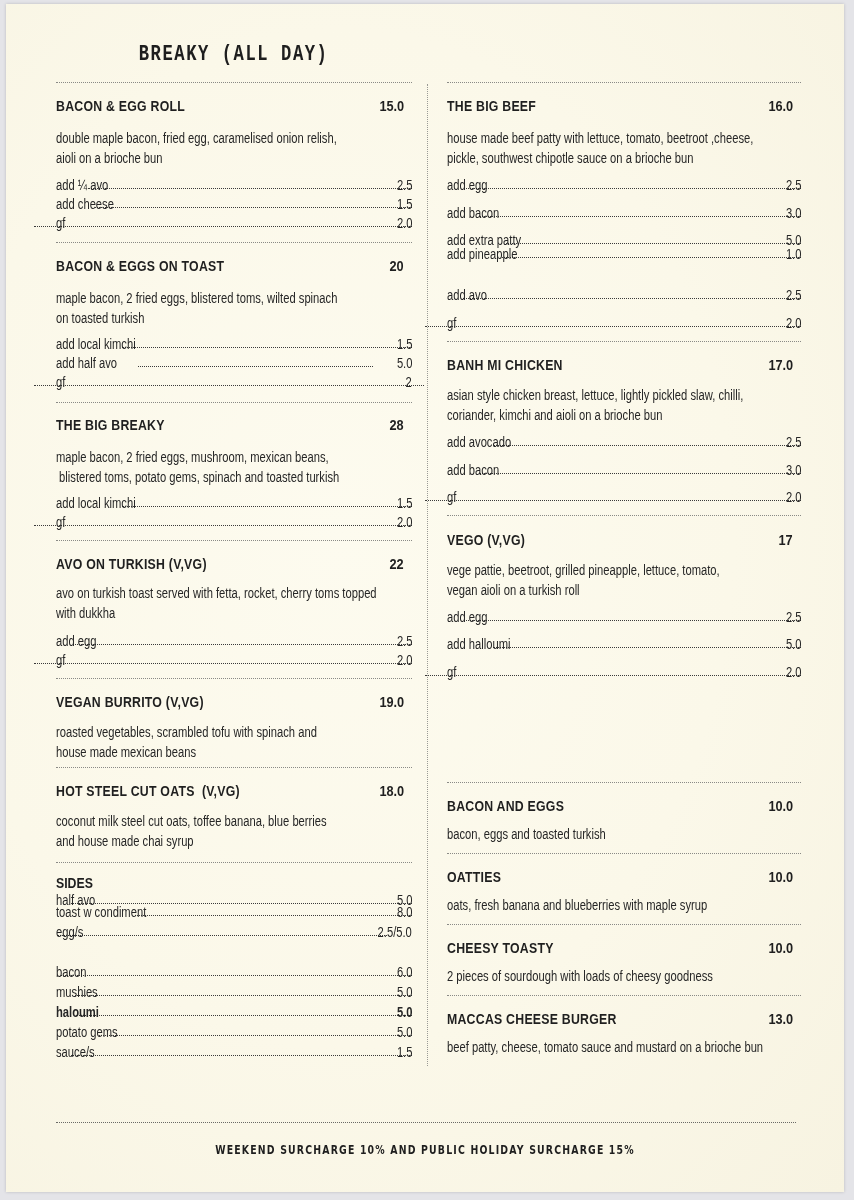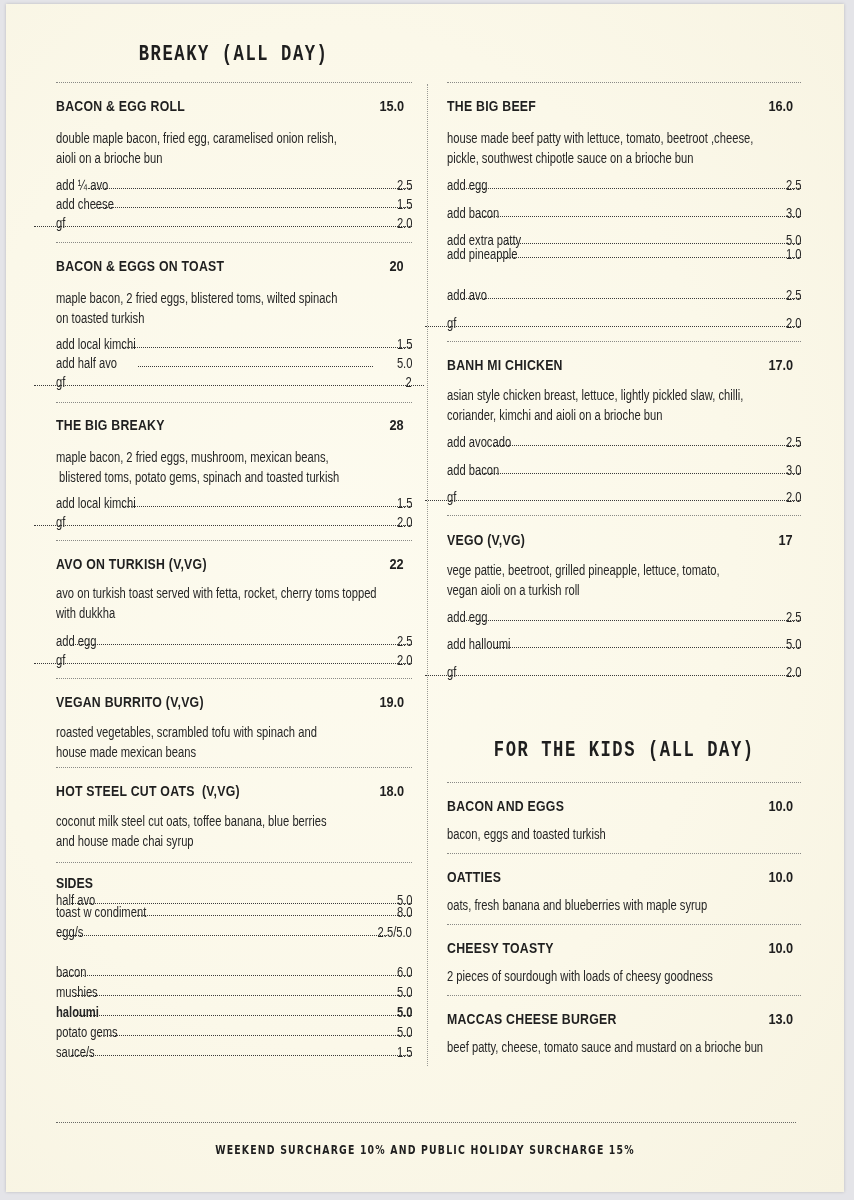--- a/index.html
+++ b/index.html
@@ -319,21 +319,20 @@
           <span class="dots"></span>
           <span class="val">5.0</span>
         </div>
       <div class="opt" style="top:131px;">
           <span class="lbl">gf</span>
           <span class="dots"></span>
           <span class="val">2.0</span>
         </div>
     </div>
 
-    <div class="heading" style="top:734px;"><span>FOR THE KIDS (ALL DAY)</span></div>
     <div class="hr" style="top:778px;"></div>
 
     <div class="item" style="top:793px;">
       <div class="item-name">BACON AND EGGS</div>
       <div class="item-price">10.0</div>
       <div class="desc" style="top:27px;">bacon, eggs and toasted turkish</div>
     </div>
     <div class="hr" style="top:849px;"></div>
 
     <div class="item" style="top:864px;">

